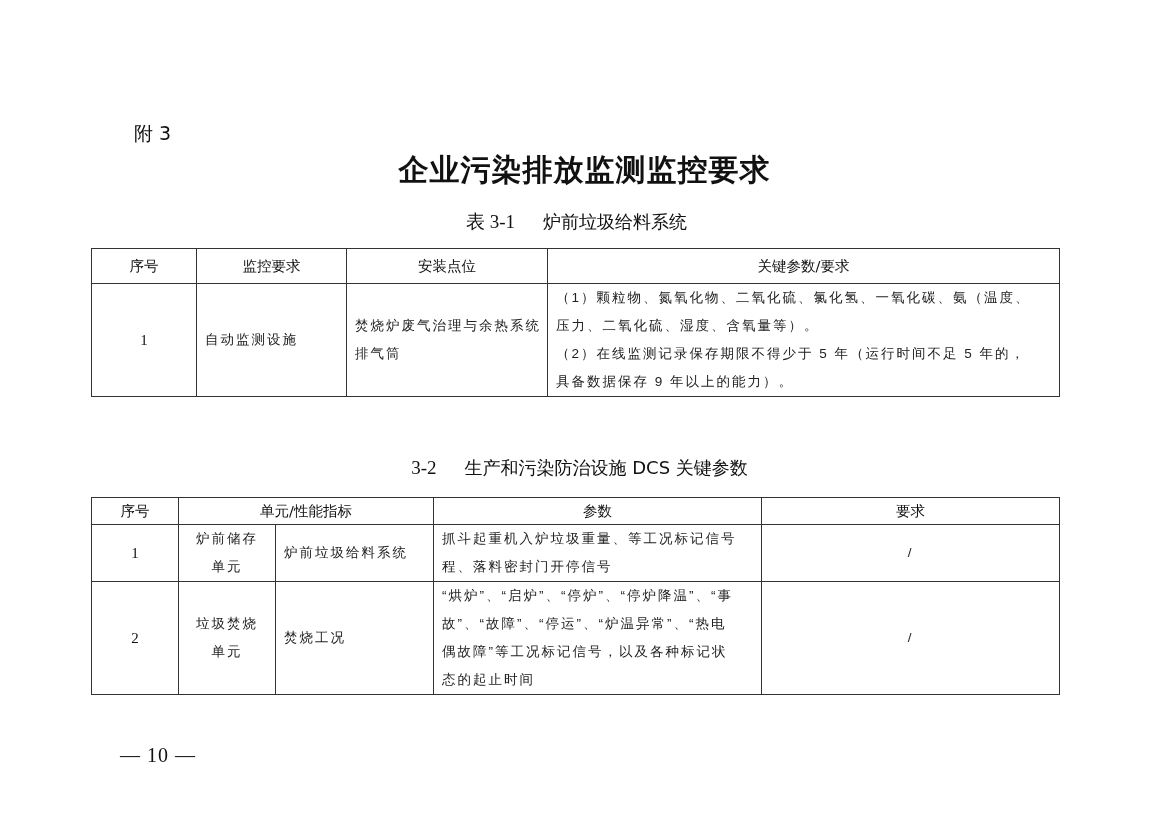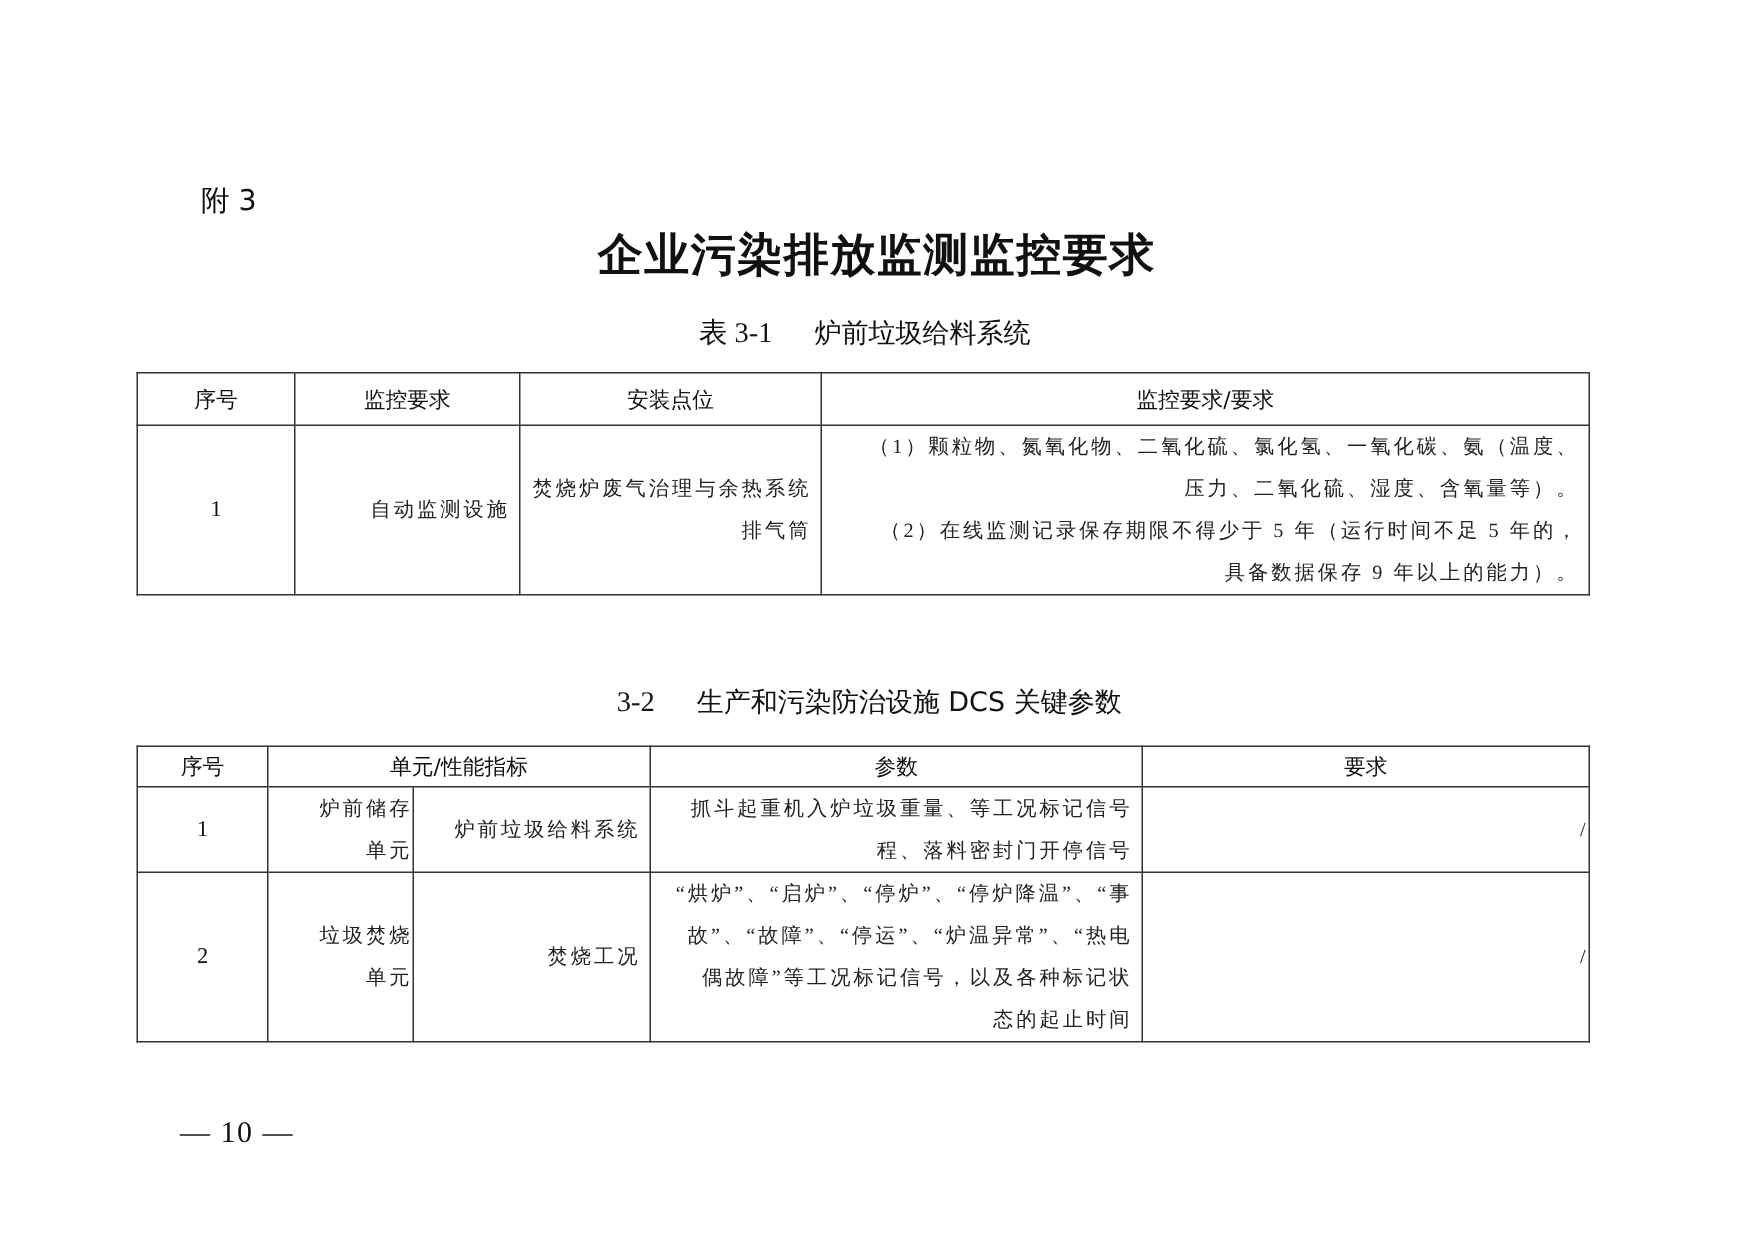--- a/index.html
+++ b/index.html
@@ -31,21 +31,21 @@
   }
   table.tbl td, table.tbl th {
     border: 1.4px solid #333; padding: 0; vertical-align: middle;
   }
   table.tbl th {
     font-weight: normal; text-align: center;
     font-family: "DejaVu Sans", "Liberation Sans", sans-serif; font-size: 14.5px;
   }
   .c { text-align: center; }
   .l { text-align: left; padding-left: 8px !important; padding-right: 6px !important; }
-  .body-text { letter-spacing: 2px; line-height: 28px; font-family: Liberation Serif, serif; font-size: 13.5px; color:#222;text-align:right;}
+  .body-text { letter-spacing: 2px; line-height: 28px; font-family: Liberation Sans, sans-serif; font-size: 13.5px; color:#222;}
   .num-cell { font-family: "Liberation Serif", serif; font-size: 15px; }
 
   #t1 { left: 91px; top: 248px; width: 968px; }
   #t1 thead tr { height: 35px; }
   #t1 tbody tr { height: 111px; }
 
   #t2 { left: 91px; top: 497px; width: 968px; }
   #t2 thead tr { height: 27px; }
   #t2 tbody tr.r1 { height: 56px; }
   #t2 tbody tr.r2 { height: 112px; }
@@ -72,21 +72,21 @@
     <col style="width:105px">
       <col style="width:150px">
       <col style="width:201px">
       <col style="width:512px">
   </colgroup>
   <thead>
     <tr>
       <th>序号</th>
       <th>监控要求</th>
       <th>安装点位</th>
-      <th>监控要求/要求</th>
+      <th>关键参数/要求</th>
     </tr>
   </thead>
   <tbody>
     <tr>
       <td class="c num-cell">1</td>
       <td class="l body-text">自动监测设施</td>
       <td class="l body-text">焚烧炉废气治理与余热系统排气筒</td>
       <td class="l body-text" style="padding-left:6px;">
         <span class="line">（1）颗粒物、氮氧化物、二氧化硫、氯化氢、一氧化碳、氨（温度、</span>
         <span class="line">压力、二氧化硫、湿度、含氧量等）。</span>

